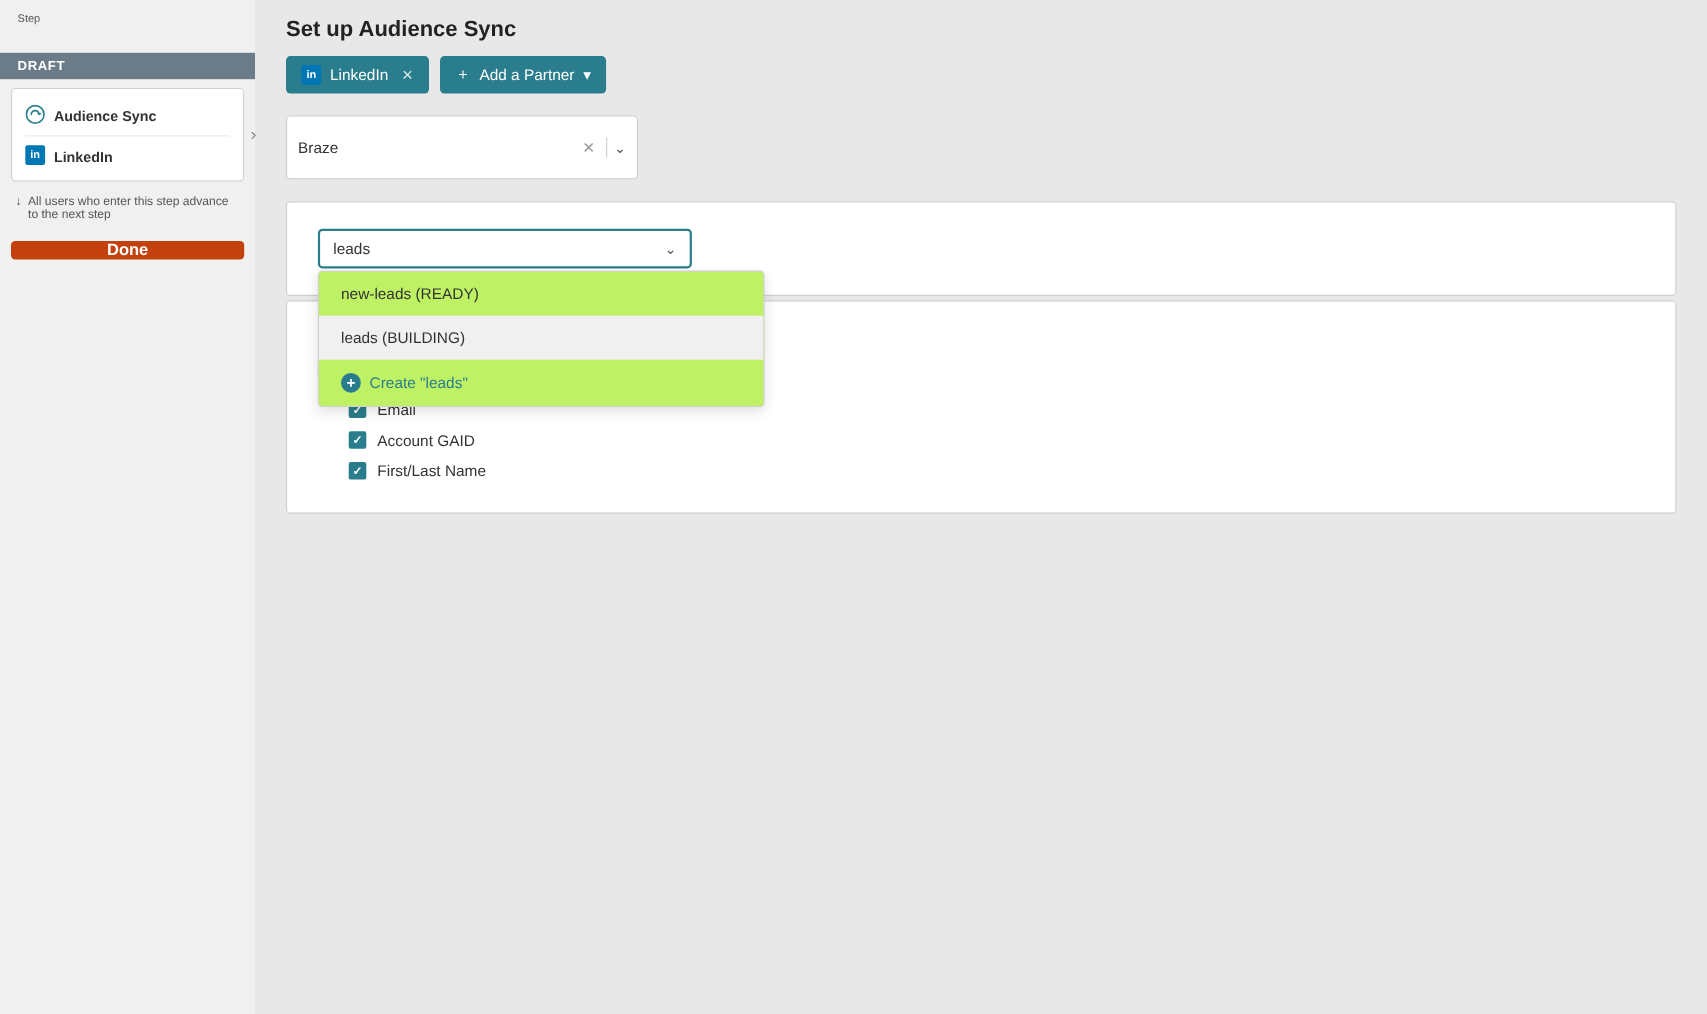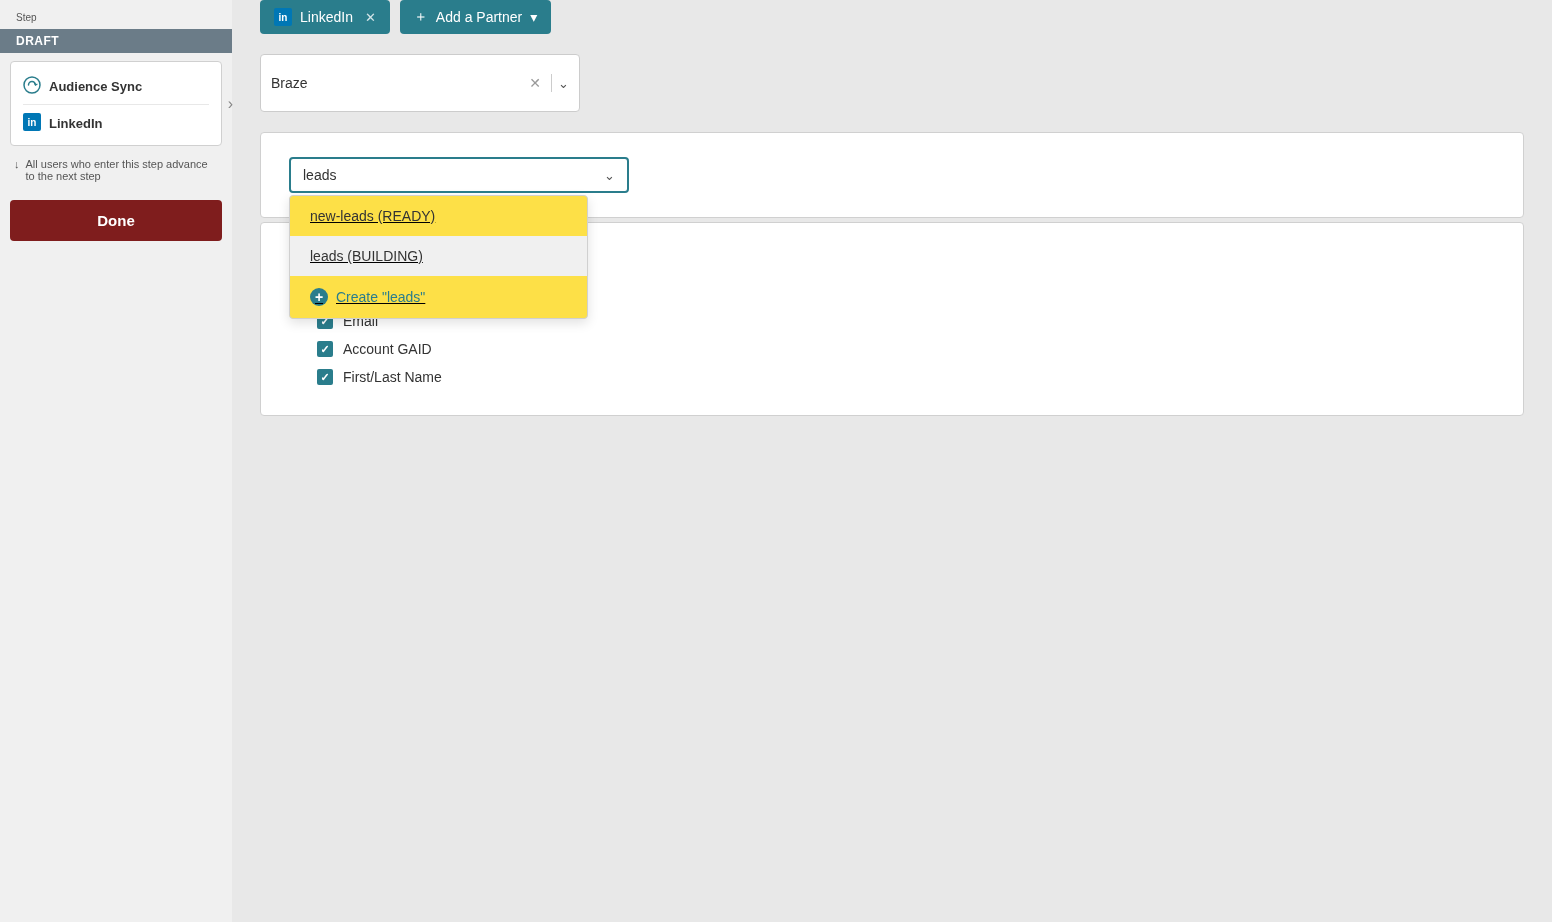--- a/index.html
+++ b/index.html
@@ -19,20 +19,21 @@
       color: #555;
       padding: 12px 16px 6px;
     }
     .sidebar-draft-bar {
       background: #6b7c88;
       color: white;
       font-size: 12px;
       font-weight: 700;
       padding: 5px 16px;
       letter-spacing: 0.5px;
+      margin-top: 19px;
     }
     .sidebar-card {
       background: white;
       border: 1px solid #d0d0d0;
       margin: 8px 10px;
       border-radius: 4px;
       padding: 10px 12px;
       position: relative;
     }
     .sidebar-card-item {
@@ -75,25 +76,24 @@
     .sidebar-advance-text {
       font-size: 11px;
       color: #555;
       padding: 4px 14px 10px;
       display: flex;
       gap: 6px;
       align-items: flex-start;
     }
     .done-button {
       margin: 8px 10px;
-      background: #7f1d1d;
+      background: #c2410c;
       color: white;
       border: none;
       border-radius: 4px;
-      padding: 12px;
       font-size: 15px;
       font-weight: 600;
       cursor: pointer;
       text-align: center;
       width: calc(100% - 20px);
     }
 
     
     .main {
       flex: 1;
@@ -233,28 +233,27 @@
       color: #333;
     }
     .audience-select-chevron {
       color: #555;
       font-size: 13px;
     }
     .audience-dropdown-menu {
       position: absolute;
       top: calc(100% + 2px);
       left: 0;
-      width: 299px;
-      background: #fde047;
+      width: 406px;
+      background: #bef264;
       border: 1px solid #d0d0d0;
       border-radius: 4px;
       box-shadow: 0 4px 12px rgba(0,0,0,0.12);
       z-index: 100;
       overflow: hidden;
-      text-decoration: underline;
     }
     .dropdown-item {
       padding: 12px 20px;
       font-size: 14px;
       color: #333;
       cursor: pointer;
     }
     .dropdown-item.highlighted {
       background: #f0f0f0;
     }
@@ -352,20 +351,23 @@
 
   <div class="sidebar-advance-text">
     <span>↓</span>
     <span>All users who enter this step advance to the next step</span>
   </div>
 
   <button class="done-button">Done</button>
 </aside>
 
 <main class="main">
+  <div class="main-header">
+    <h1 class="main-header-title">Set up Audience Sync</h1>
+  </div>
 
   <div class="main-content">
 
     <div class="partner-buttons">
       <button class="btn-linkedin-tag">
         <span class="li-icon">in</span>
         <span>LinkedIn</span>
         <span class="btn-close-x">✕</span>
       </button>
       <button class="btn-add-partner">

